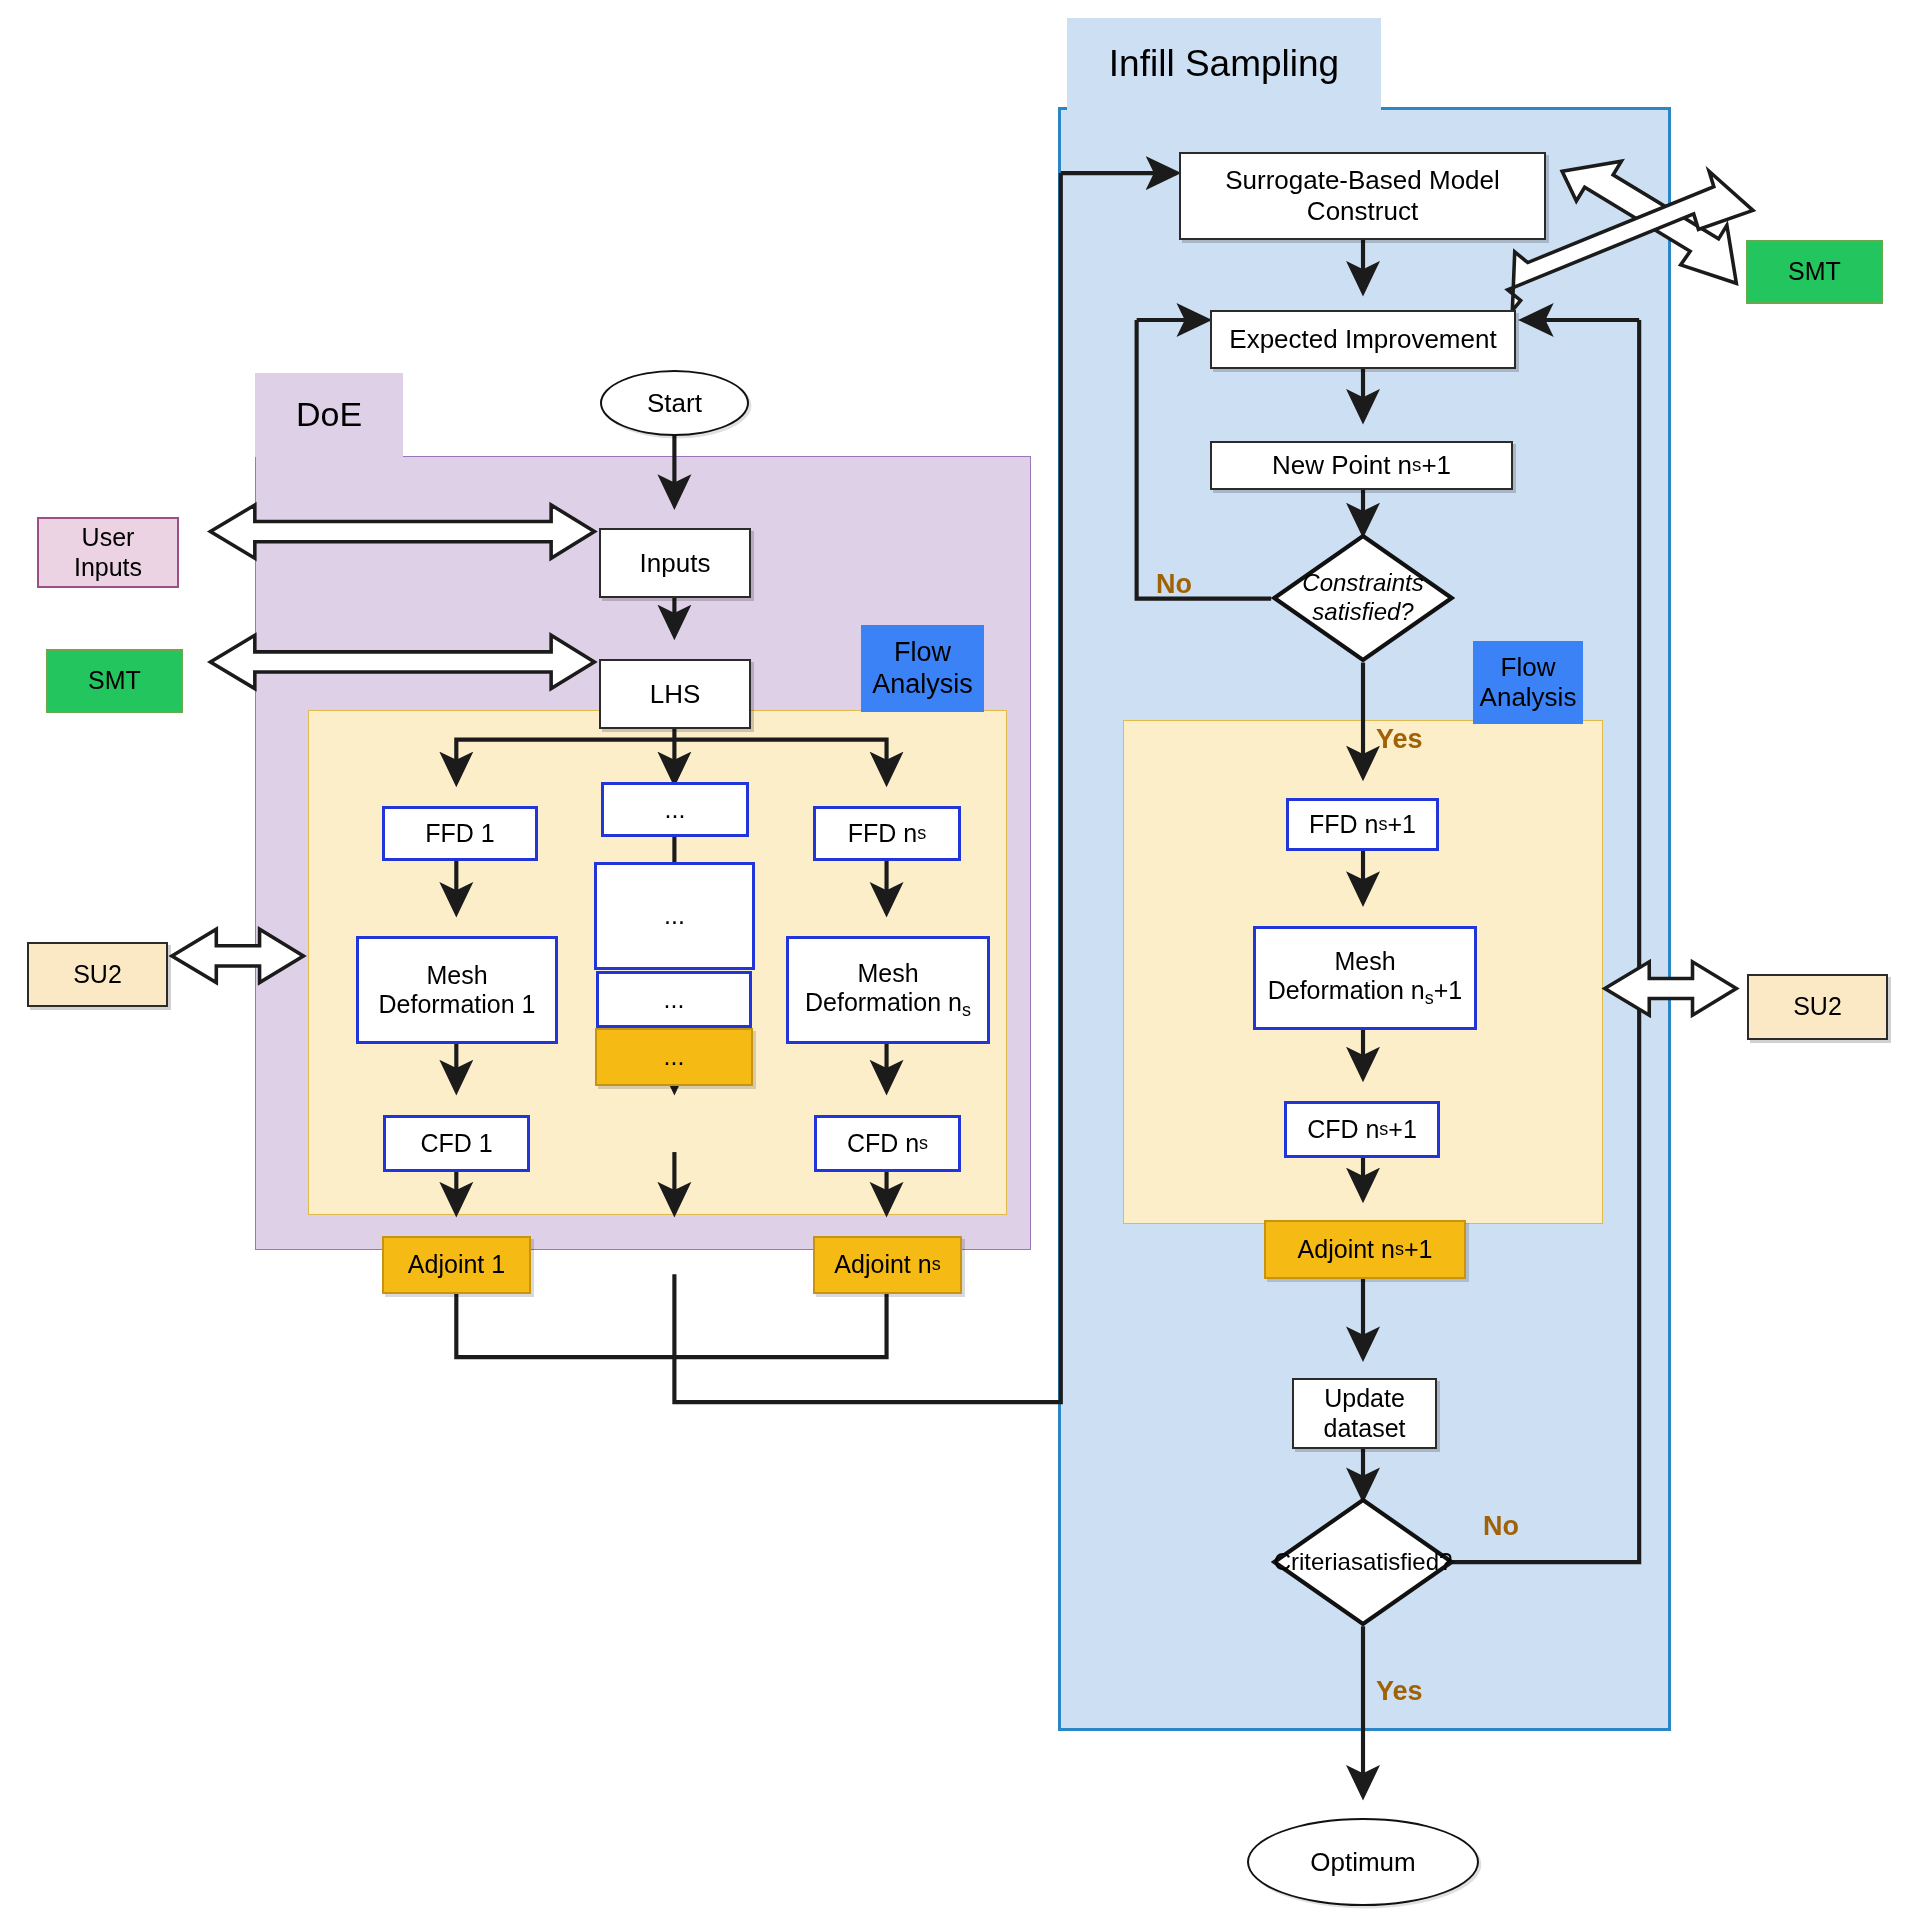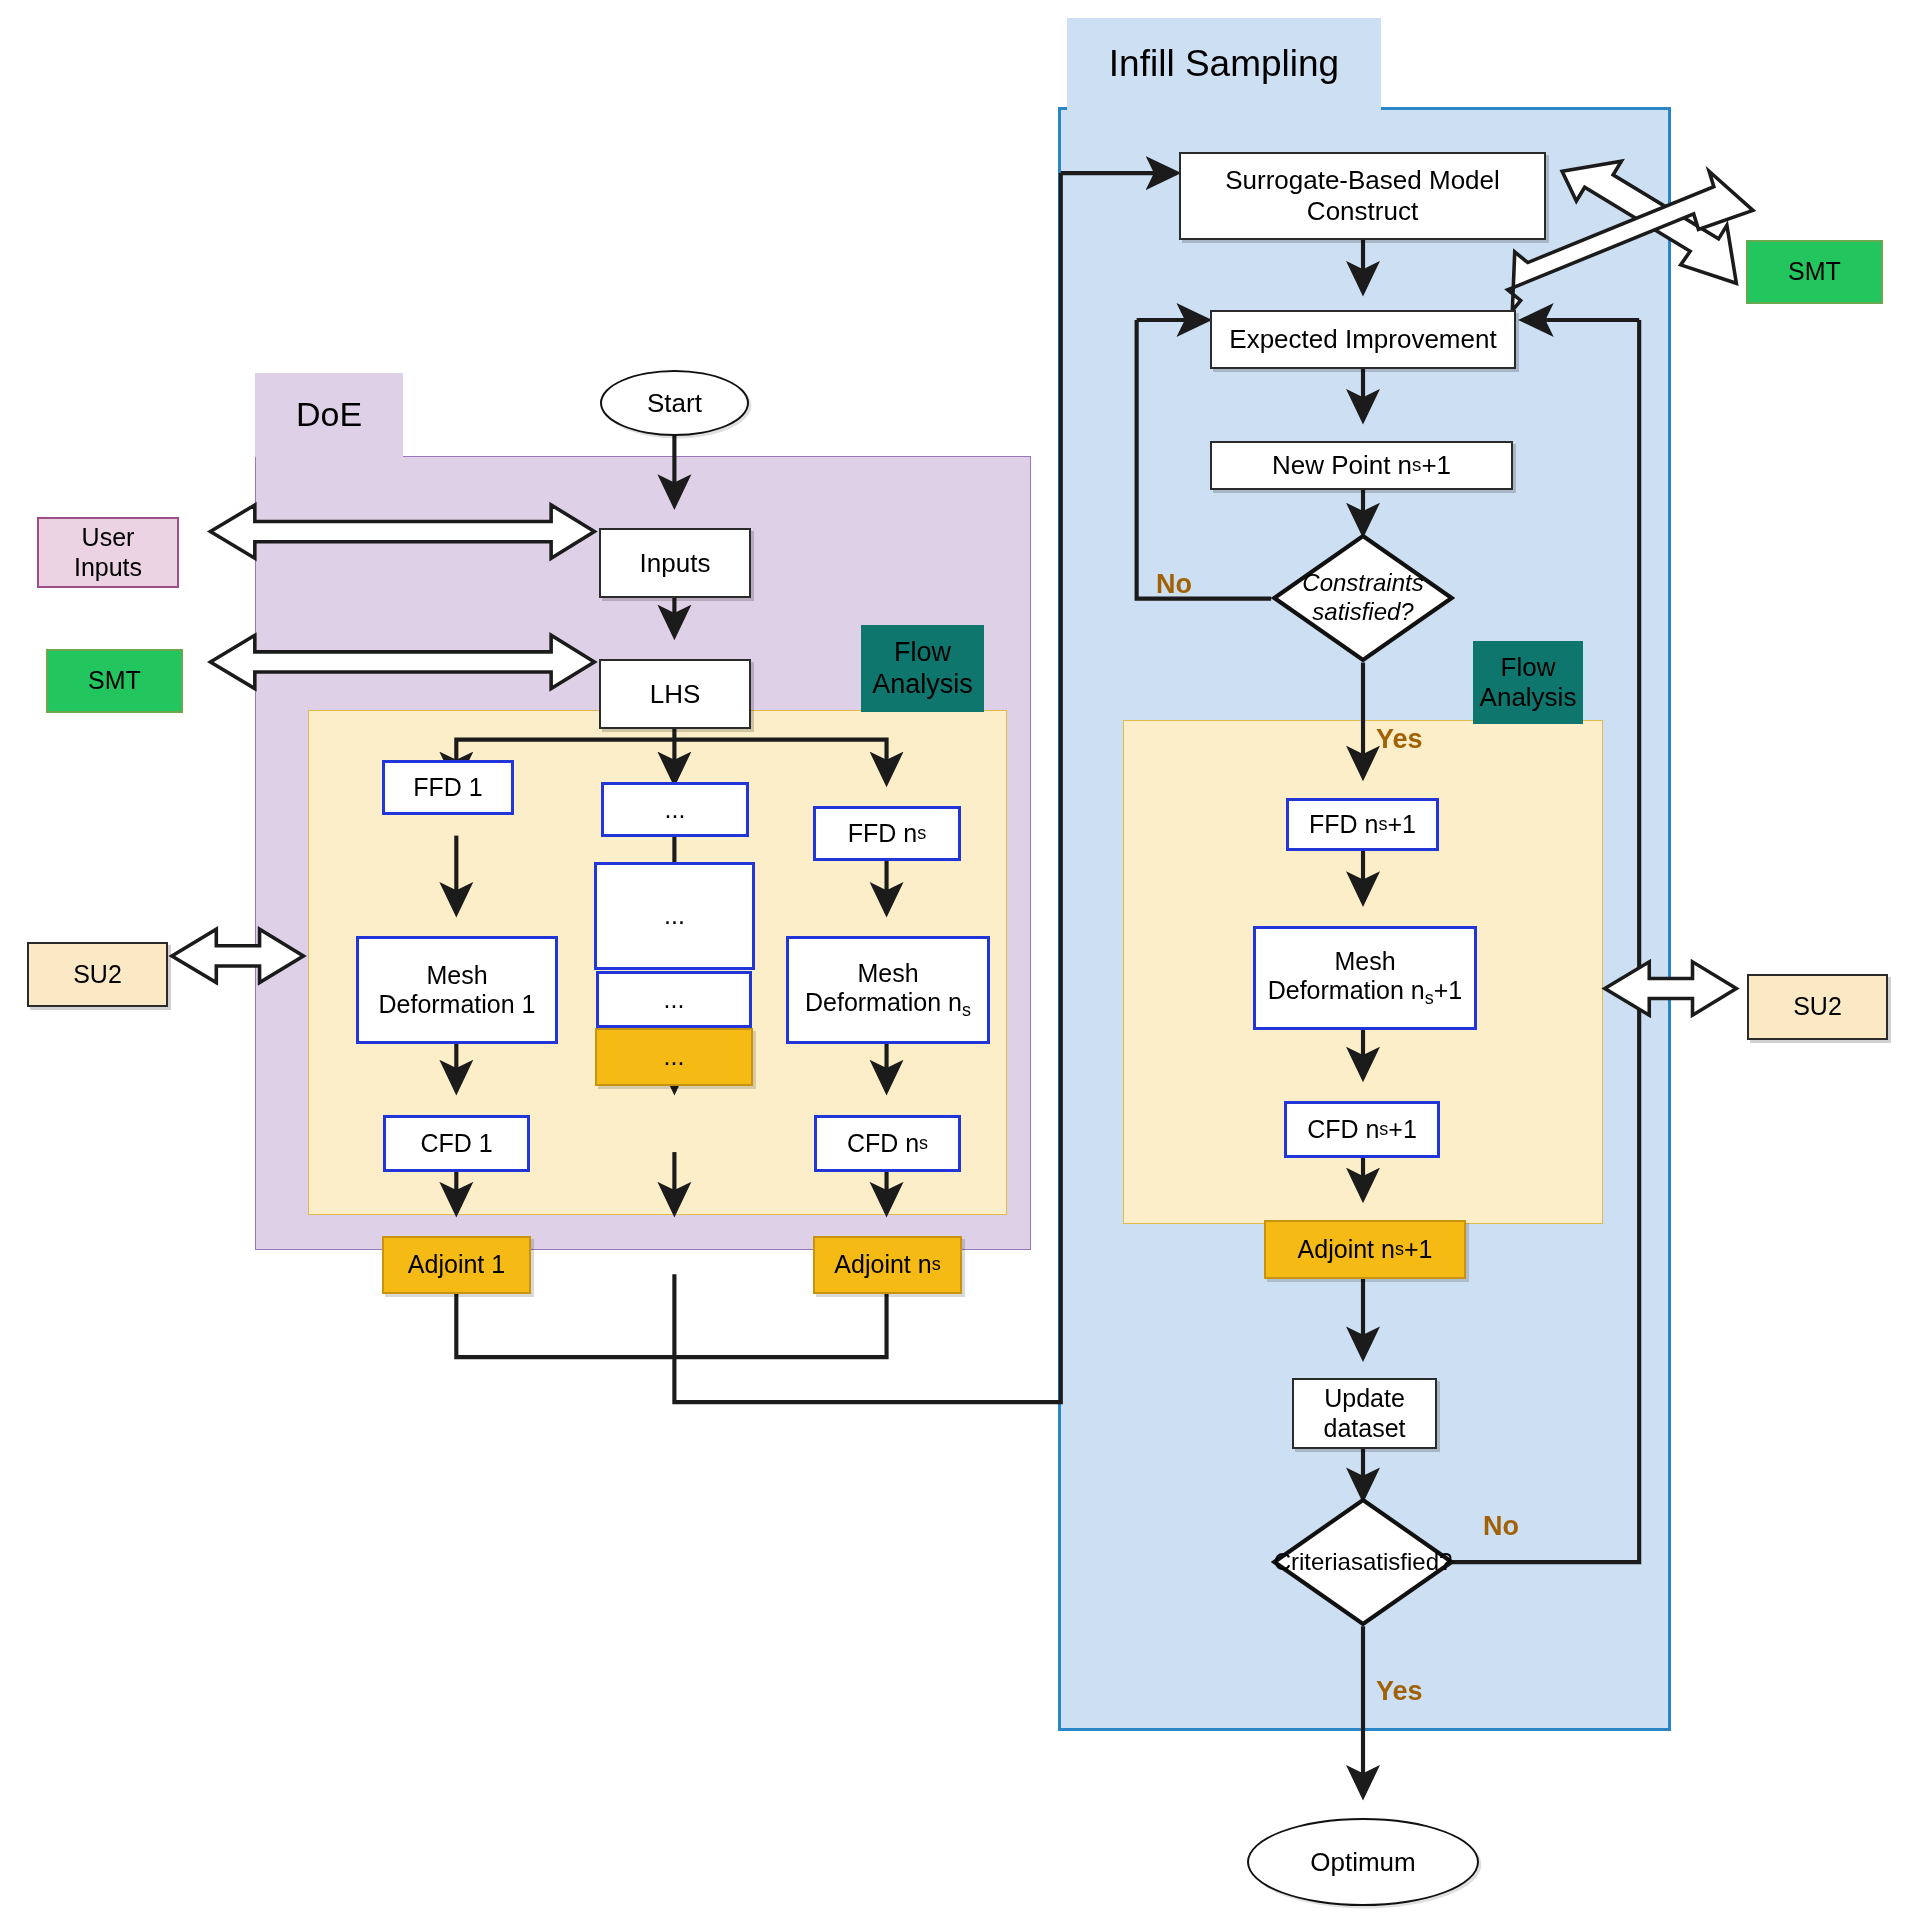--- a/index.html
+++ b/index.html
@@ -23,21 +23,21 @@
         box-shadow:2.4px 2.4px 0 rgba(0,0,0,0.12);}
   .ext{box-sizing:border-box;}
   .ext-pink{background:#ecd3e4;border:2.4px solid #9c4f86;}
   .ext-green{background:#22c55e;border:2.4px solid #6aa84f;}
   .ext-tan{background:#fbe9c5;border:2.4px solid #2b2b2b;
            box-shadow:3px 3px 0 rgba(0,0,0,0.18);}
   .grp-doe{background:#ded0e6;border:1.8px solid #9a77b8;}
   .grp-flow{background:#fceec8;border:1.8px solid #e2b94d;}
   .grp-infill{background:#cddff2;border:3px solid #2b86c8;}
   .lbl-doe{background:#ded0e6;}
-  .lbl-flow{background:#0f766e;}
+  .lbl-flow{background:#3b82f6;}
   .lbl-infill{background:#cddff2;}
   sub{font-size:0.72em;vertical-align:-0.28em;}
 </style>
 </head>
 <body>
 
 <div id="stage">
 
   <div class="grp grp-doe" style="left:255px;top:456px;width:776px;height:794px;"></div>
   <div class="grp-label lbl-doe" style="left:255px;top:373px;width:148px;height:84px;font-size:34px;color:#000;">DoE</div>
@@ -151,21 +151,21 @@
   <div class="node ext ext-green" style="left:1746px;top:220px;width:137px;height:64px;font-size:25px;">SMT</div>
 
   <div class="node ext ext-tan" style="left:1747px;top:954px;width:141px;height:66px;font-size:25px;">SU2</div>
 
   <div class="node term" style="left:600px;top:350px;width:149px;height:66px;font-size:26px;">Start</div>
 
   <div class="node proc" style="left:599px;top:508px;width:152px;height:70px;font-size:26px;">Inputs</div>
 
   <div class="node proc" style="left:599px;top:639px;width:152px;height:70px;font-size:26px;">LHS</div>
 
-  <div class="node proc-blue" style="left:382px;top:740px;width:132px;height:55px;font-size:25px;">FFD 1</div>
+  <div class="node proc-blue" style="left:382px;top:786px;width:156px;height:55px;font-size:25px;">FFD 1</div>
   <div class="node proc-blue" style="left:356px;top:916px;width:202px;height:108px;font-size:25px;flex-direction:column;">
     <span>Mesh</span>
     <span>Deformation 1</span>
   </div>
   <div class="node proc-blue" style="left:383px;top:1095px;width:147px;height:57px;font-size:25px;">CFD 1</div>
   <div class="node adj" style="left:382px;top:1216px;width:149px;height:58px;font-size:25px;">Adjoint 1</div>
 
   <div class="node proc-blue" style="left:601px;top:762px;width:148px;height:55px;font-size:25px;">...</div>
   <div class="node proc-blue" style="left:594px;top:842px;width:161px;height:108px;font-size:25px;">...</div>
   <div class="node proc-blue" style="left:596px;top:951px;width:156px;height:57px;font-size:25px;">...</div>

